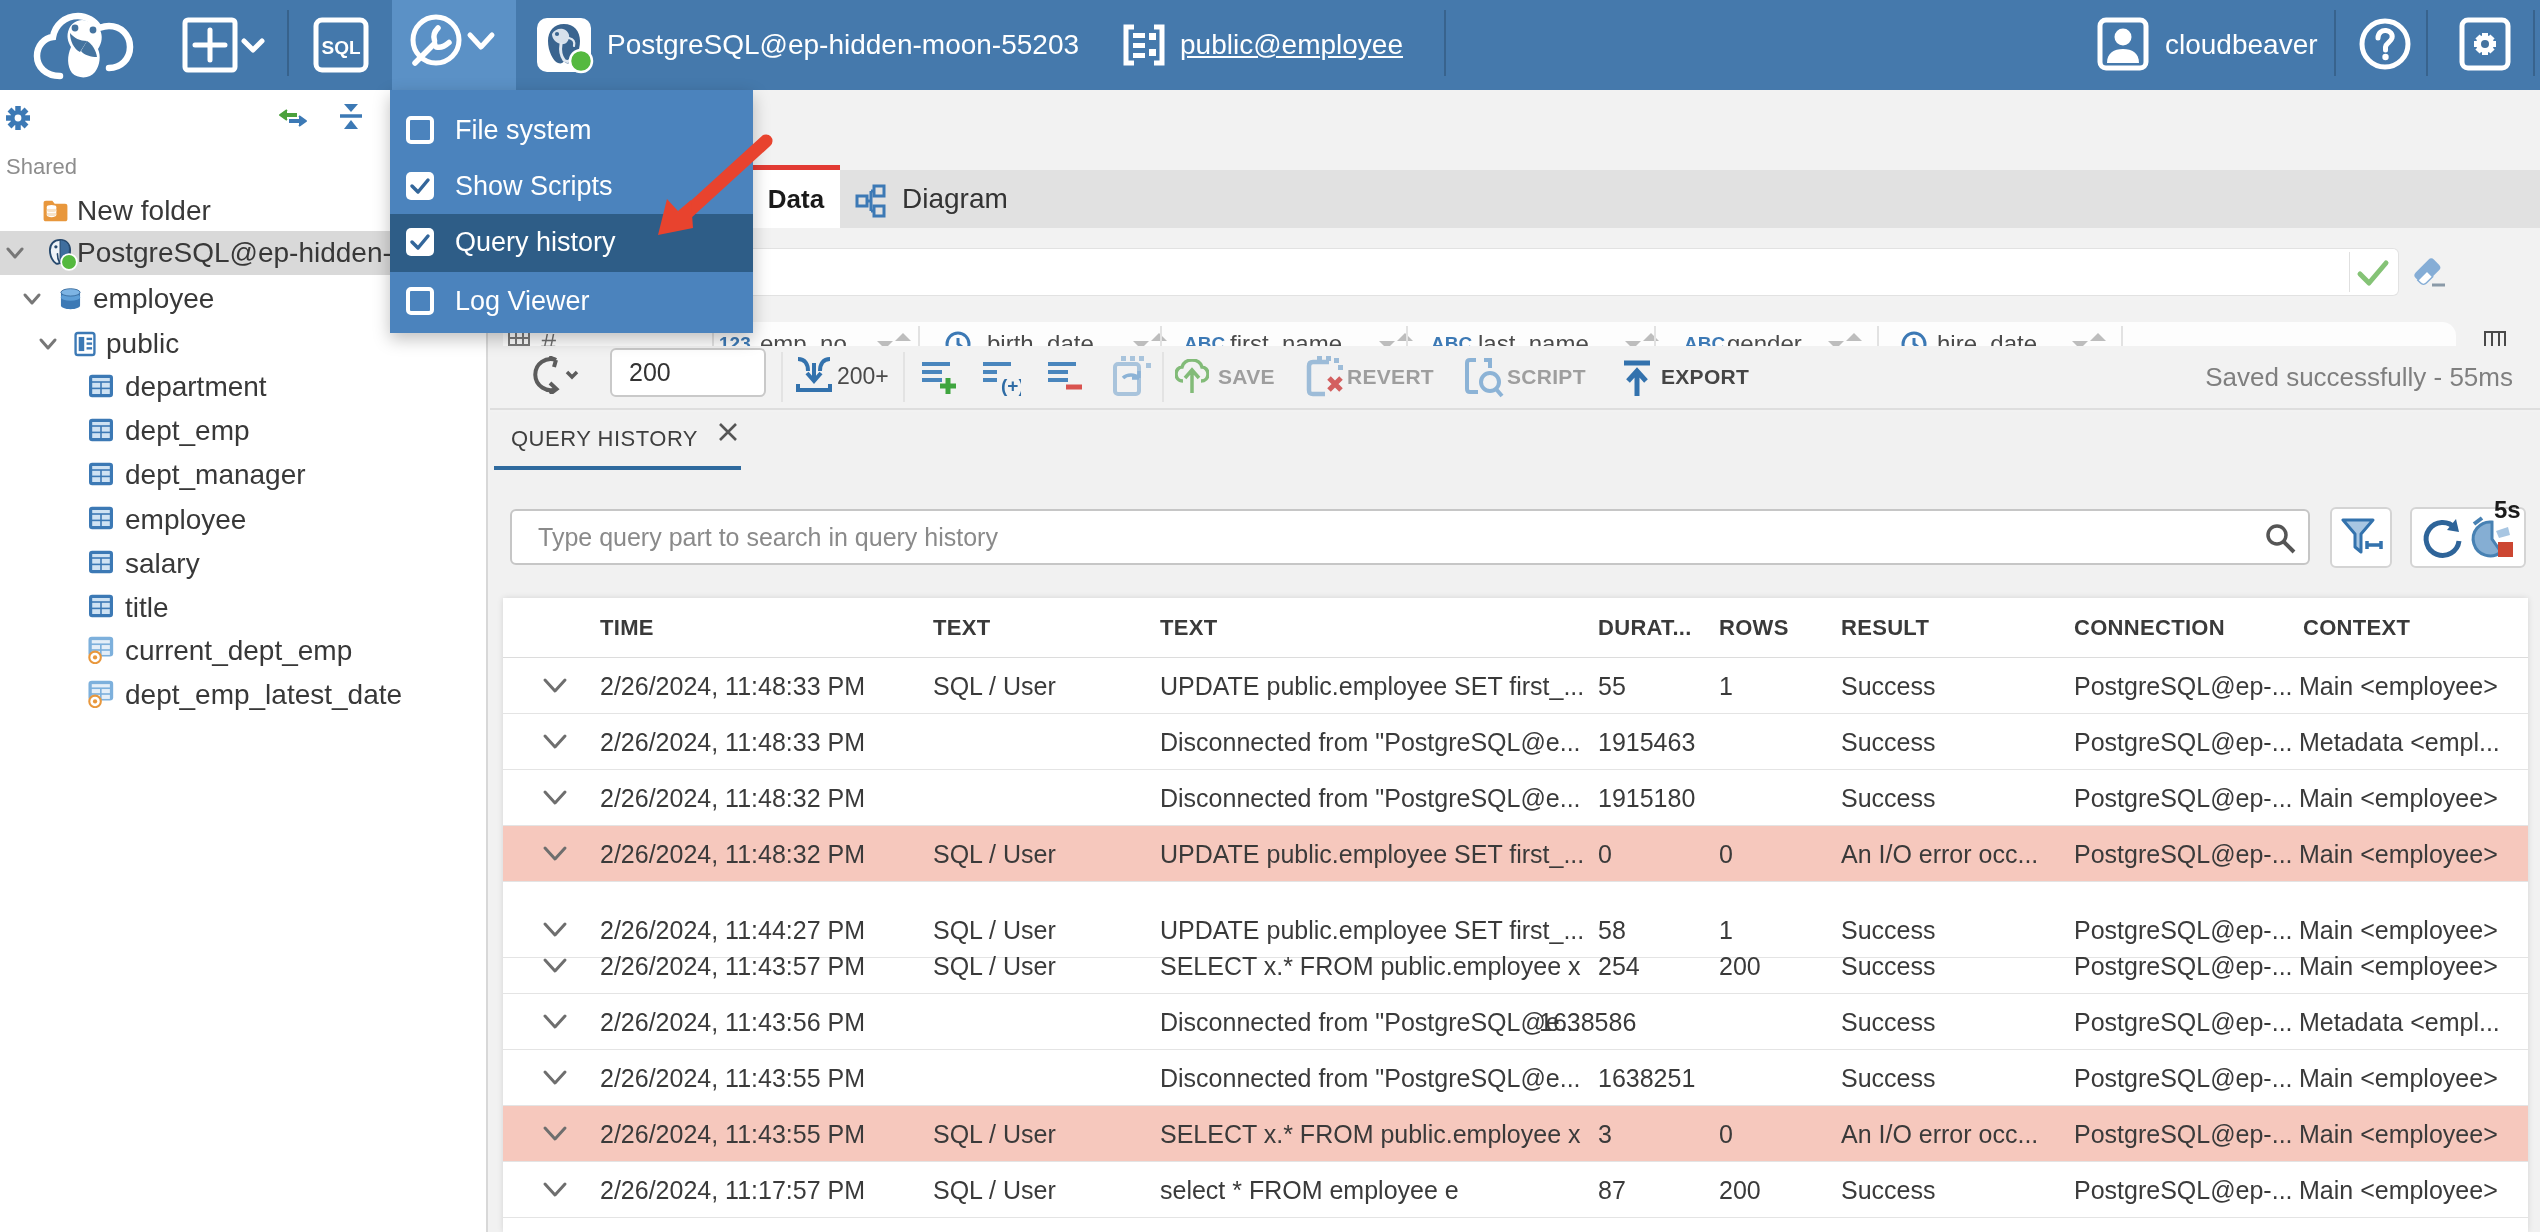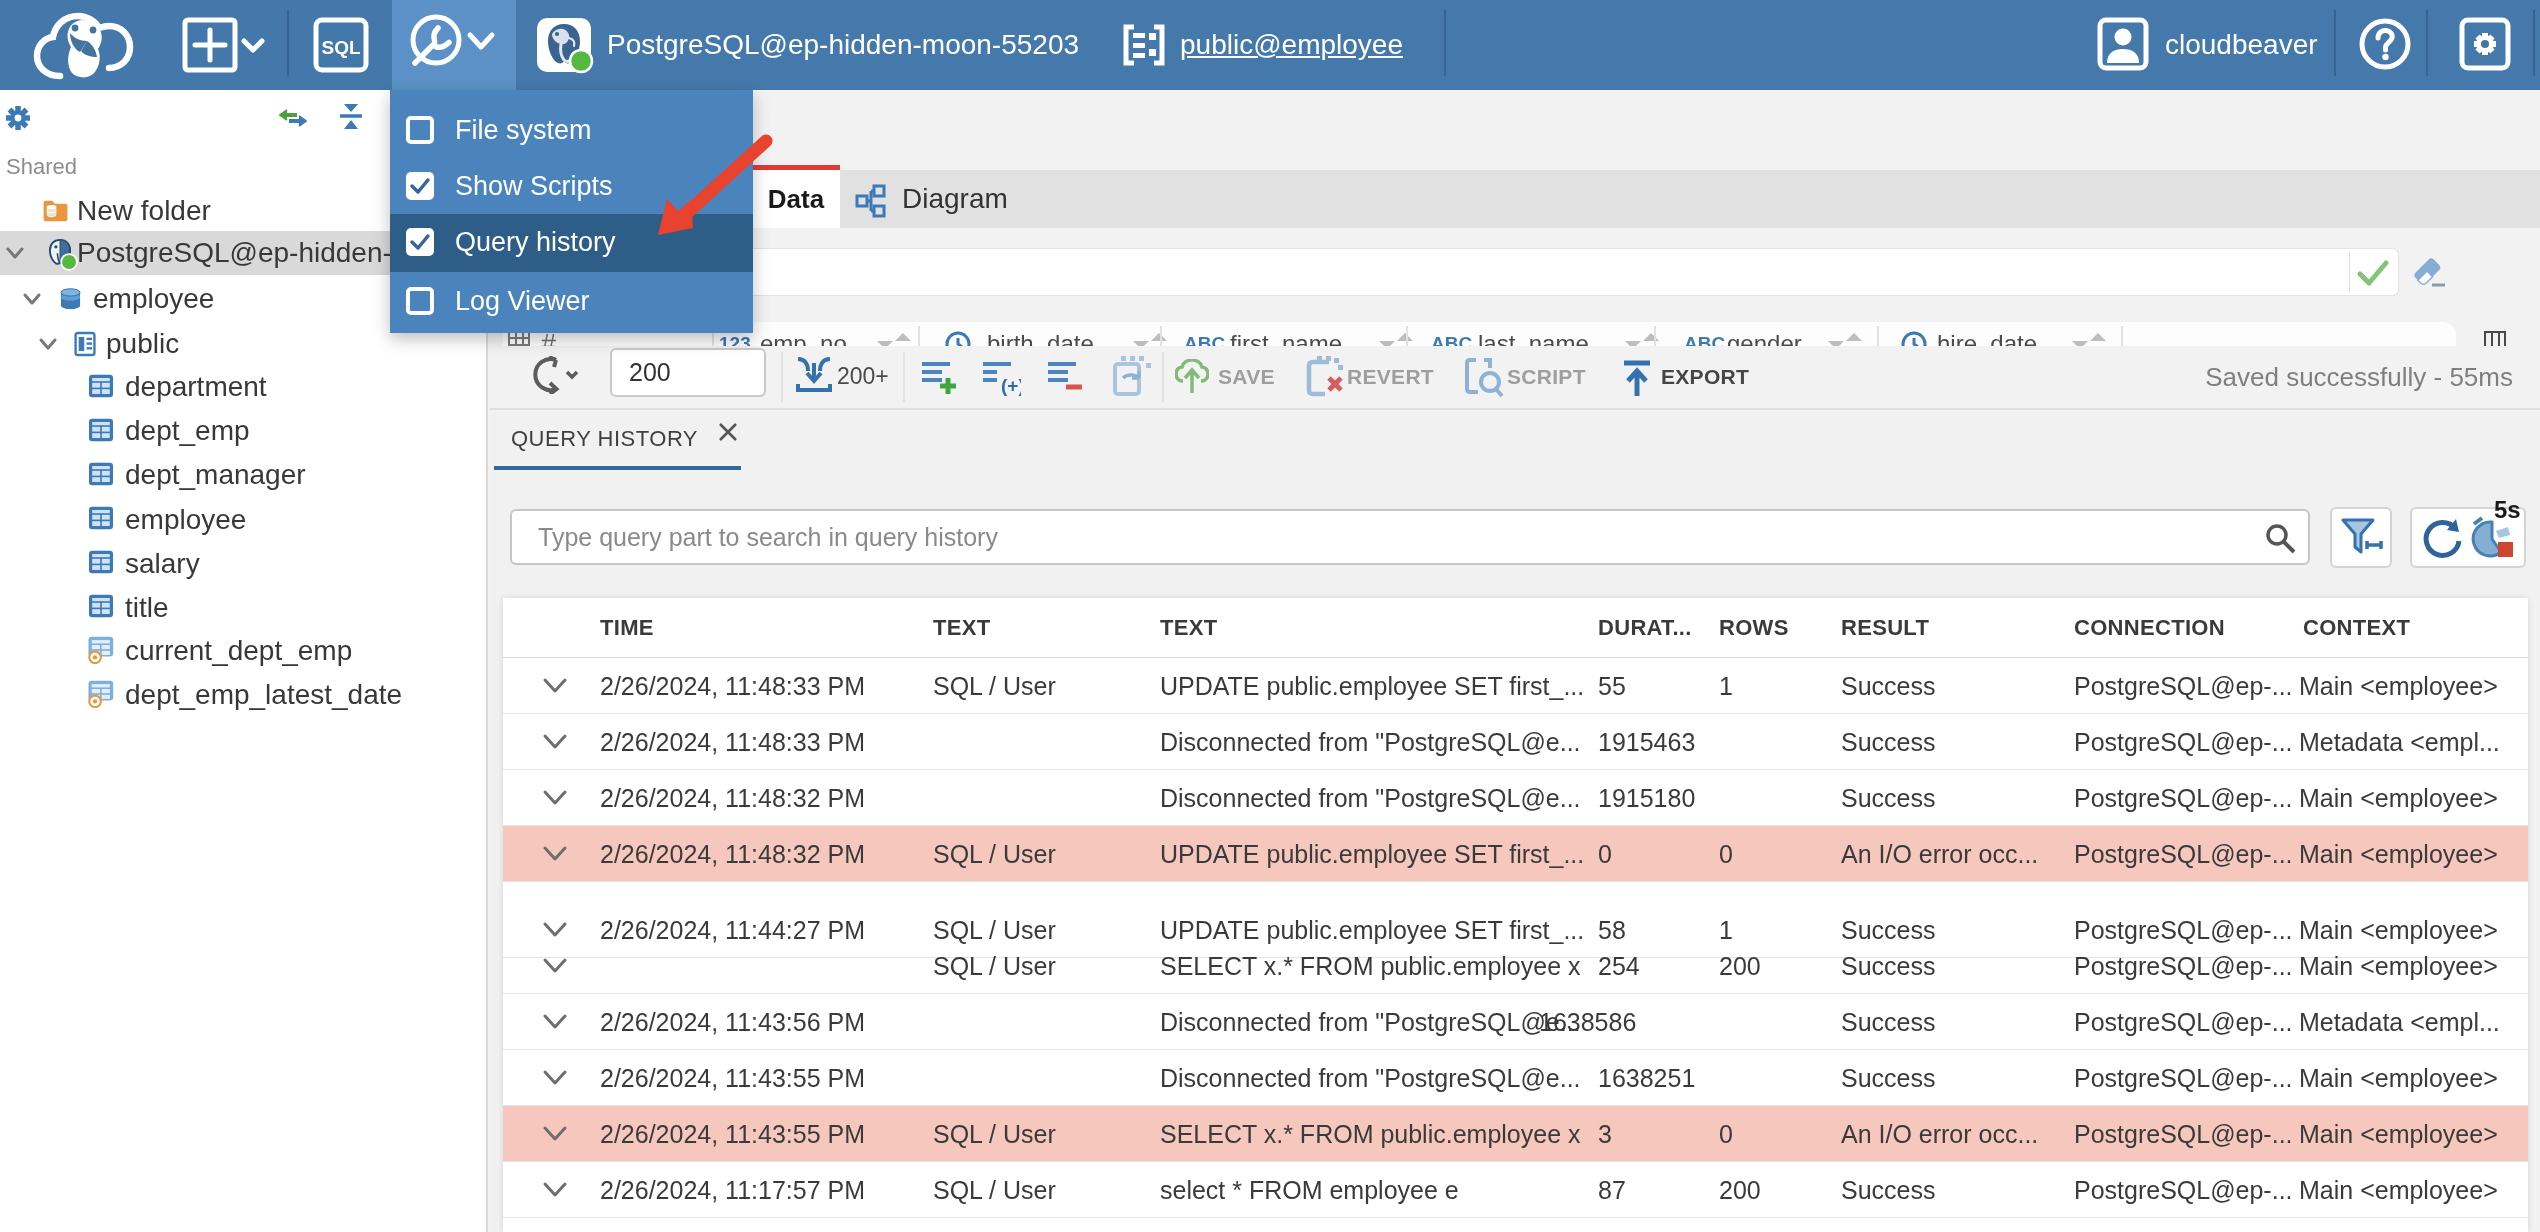--- a/index.html
+++ b/index.html
@@ -533,20 +533,21 @@
       <div class="cell" style="left:1095px;">58</div>
       <div class="cell" style="left:1216px;">1</div>
       <div class="cell" style="left:1338px;">Success</div>
       <div class="cell" style="left:1571px;">PostgreSQL@ep-...</div>
       <div class="cell" style="left:1796px;">Main &lt;employee&gt;</div>
     </div>
   <div class="row" style="top:340px;">
       <svg class="chev" width="28" height="22" viewBox="0 0 28 22">
         <path d="M4 5 L14 16 L24 5" fill="none" stroke="#6e6e6e" stroke-width="3" stroke-linecap="round" stroke-linejoin="round"></path>
       </svg>
+      <div class="cell" style="left:97px;">2/26/2024, 11:43:57 PM</div>
       <div class="cell" style="left:430px;">SQL / User</div>
       <div class="cell" style="left:657px;">SELECT x.* FROM public.employee x</div>
       <div class="cell" style="left:1095px;">254</div>
       <div class="cell" style="left:1216px;">200</div>
       <div class="cell" style="left:1338px;">Success</div>
       <div class="cell" style="left:1571px;">PostgreSQL@ep-...</div>
       <div class="cell" style="left:1796px;">Main &lt;employee&gt;</div>
     </div>
   <div class="row" style="top:396px;">
       <svg class="chev" width="28" height="22" viewBox="0 0 28 22">

